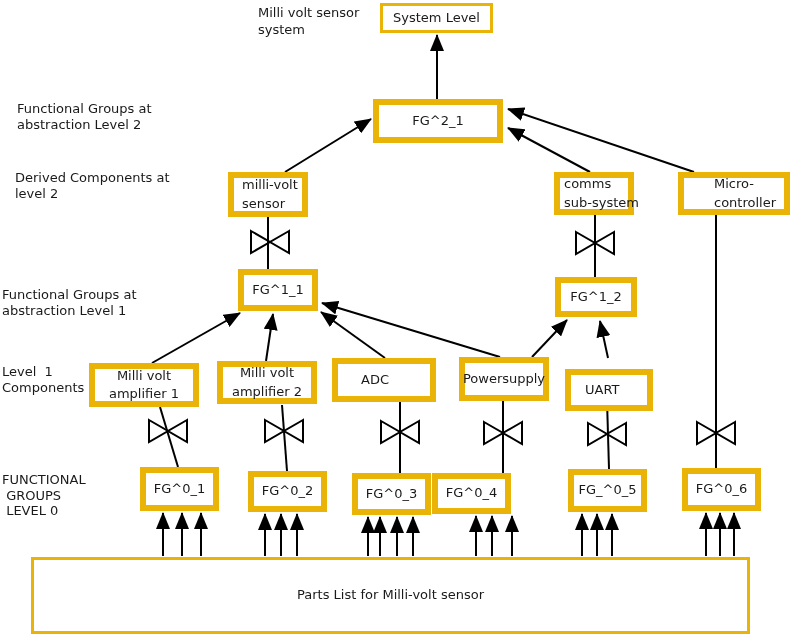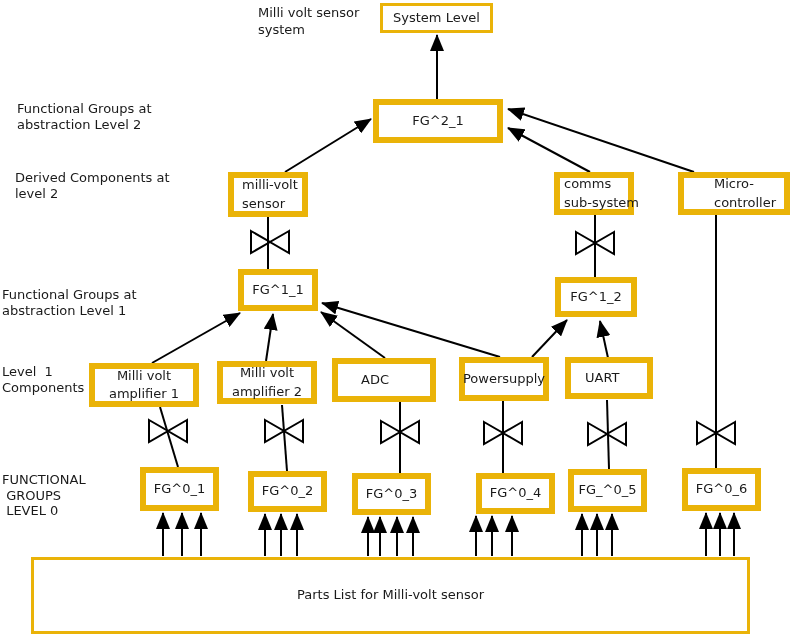--- a/index.html
+++ b/index.html
@@ -101,24 +101,24 @@
 
   <div class="node" style="left:238px;top:269px;width:80px;height:42px">FG^1_1</div>
   <div class="node" style="left:555px;top:277px;width:82px;height:40px">FG^1_2</div>
 
   <div class="node" style="left:89px;top:363px;width:110px;height:44px">Milli volt
 amplifier 1</div>
   <div class="node" style="left:217px;top:361px;width:100px;height:43px">Milli volt
 amplifier 2</div>
   <div class="node left" style="left:332px;top:358px;width:104px;height:44px;padding-left:23px">ADC</div>
   <div class="node" style="left:459px;top:357px;width:90px;height:44px">Powersupply</div>
-  <div class="node left" style="left:565px;top:357px;width:88px;height:42px;padding-left:14px">UART</div>
+  <div class="node left" style="left:565px;top:369px;width:88px;height:42px;padding-left:14px">UART</div>
 
   <div class="node" style="left:140px;top:467px;width:79px;height:44px">FG^0_1</div>
   <div class="node" style="left:248px;top:471px;width:79px;height:41px">FG^0_2</div>
   <div class="node" style="left:352px;top:473px;width:79px;height:42px">FG^0_3</div>
-  <div class="node" style="left:476px;top:473px;width:79px;height:41px">FG^0_4</div>
+  <div class="node" style="left:432px;top:473px;width:79px;height:41px">FG^0_4</div>
   <div class="node" style="left:568px;top:469px;width:79px;height:43px">FG_^0_5</div>
   <div class="node" style="left:682px;top:468px;width:79px;height:43px">FG^0_6</div>
 
   <div class="node b3" style="left:31px;top:557px;width:719px;height:77px">Parts List for Milli-volt sensor</div>
 
 </div>
 
 </body></html>

